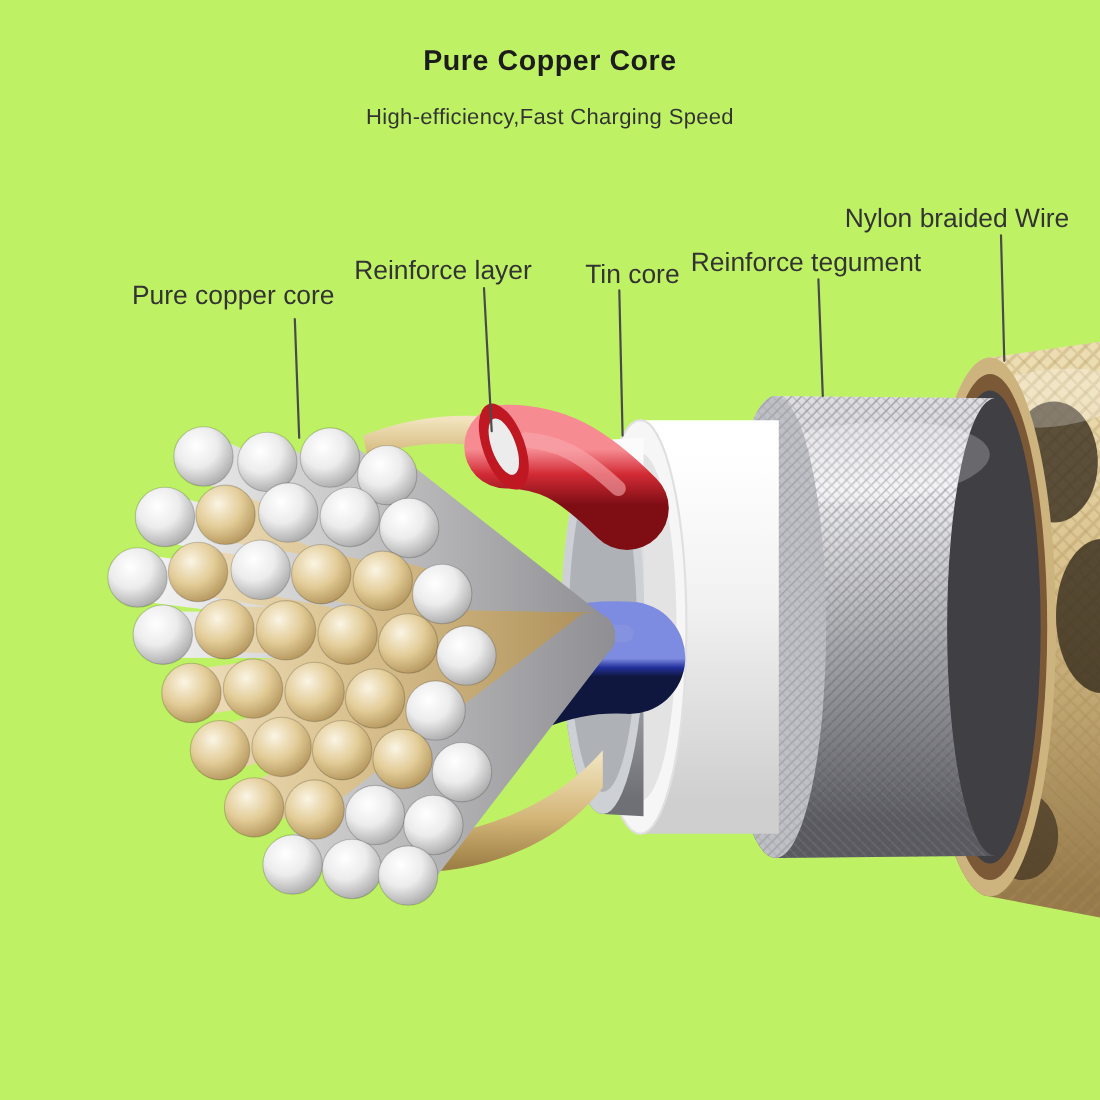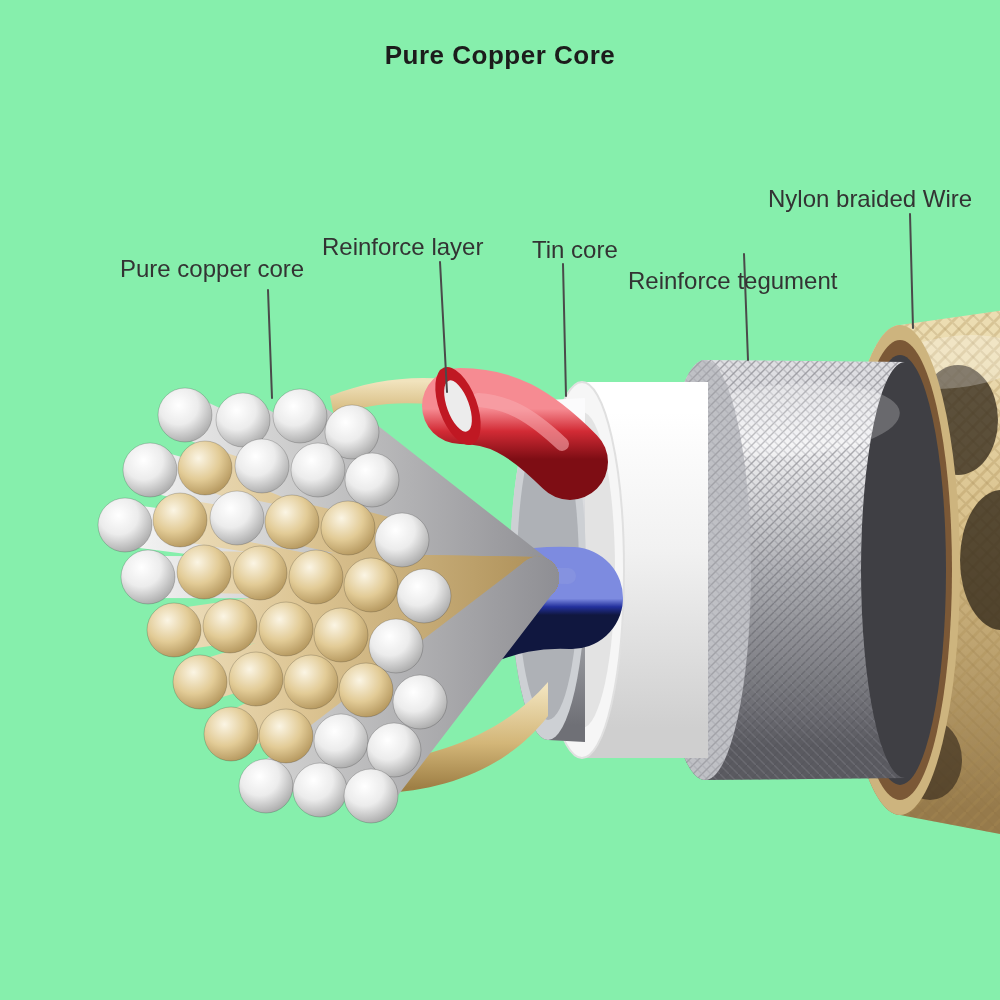--- a/index.html
+++ b/index.html
@@ -1,35 +1,35 @@
 <!DOCTYPE html>
 <html style="--c-copper_gold: #d9bf8a; --c-strand_silver: #d6d6d6; --c-red_insulation: #d22b35; --c-blue_insulation: #22309c; --c-white_insulation: #f2f2f2; --c-tin_foil: #c7c9cd; --c-tegument_gray: #9a9aa0; --c-nylon_tan: #d6bd87; --c-tegument_brown_ring: #7b5836; --c-label_text: #333333; --c-leader_line: #4a4a4a;"><head>
 <meta charset="utf-8">
 <style>
   html,body{margin:0;padding:0;background:#ffffff;}
   .stage{
-    position:relative;width:1000px;height:1000px;background:#86efac;overflow:hidden;
+    position:relative;width:1000px;height:1000px;background:#bef264;overflow:hidden;
     font-family:"Liberation Sans",sans-serif;
   }
   .stage svg{position:absolute;left:0;top:0;}
   .title{
     position:absolute;top:40px;left:0;width:1000px;text-align:center;
     font-size:26px;font-weight:bold;color:#1c1c1c;letter-spacing:.5px;
   }
   .subtitle{
     position:absolute;top:96px;left:0;width:1000px;text-align:center;
     font-size:20px;font-weight:400;color:var(--c-label_text,#3f3f3f);letter-spacing:.3px;
   }
   .callout{
     position:absolute;font-size:24px;color:var(--c-label_text,#333);white-space:nowrap;
   }
   .co-1{left:120px;top:255px;}
   .co-2{left:322px;top:233px;}
   .co-3{left:532px;top:236px;}
-  .co-4{left:628px;top:225px;margin-top:42px;}
+  .co-4{left:628px;top:225px;}
   .co-5{left:768px;top:185px;}
 </style>
 </head>
 <body>
 
 <div class="stage">
 
   <svg width="1000" height="1000" viewBox="0 0 1000 1000">
     <defs>
       <linearGradient id="nylonGrad" x1="0" y1="0" x2="0" y2="1">
@@ -238,20 +238,21 @@
     <g stroke="#4a4a4a" stroke-width="2" stroke-linecap="round">
       <line x1="268" y1="290" x2="272" y2="398"></line>
       <line x1="440" y1="262" x2="447" y2="392"></line>
       <line x1="563" y1="264" x2="566" y2="396"></line>
       <line x1="744" y1="254" x2="748" y2="360"></line>
       <line x1="910" y1="214" x2="913" y2="328"></line>
     </g>
   </svg>
 
   <div class="title">Pure Copper Core</div>
+  <div class="subtitle">High-efficiency,Fast Charging Speed</div>
 
   <div class="callout co-1">Pure copper core</div>
   <div class="callout co-2">Reinforce layer</div>
   <div class="callout co-3">Tin core</div>
   <div class="callout co-4">Reinforce tegument</div>
   <div class="callout co-5">Nylon braided Wire</div>
 
 </div>
 
 </body></html>

